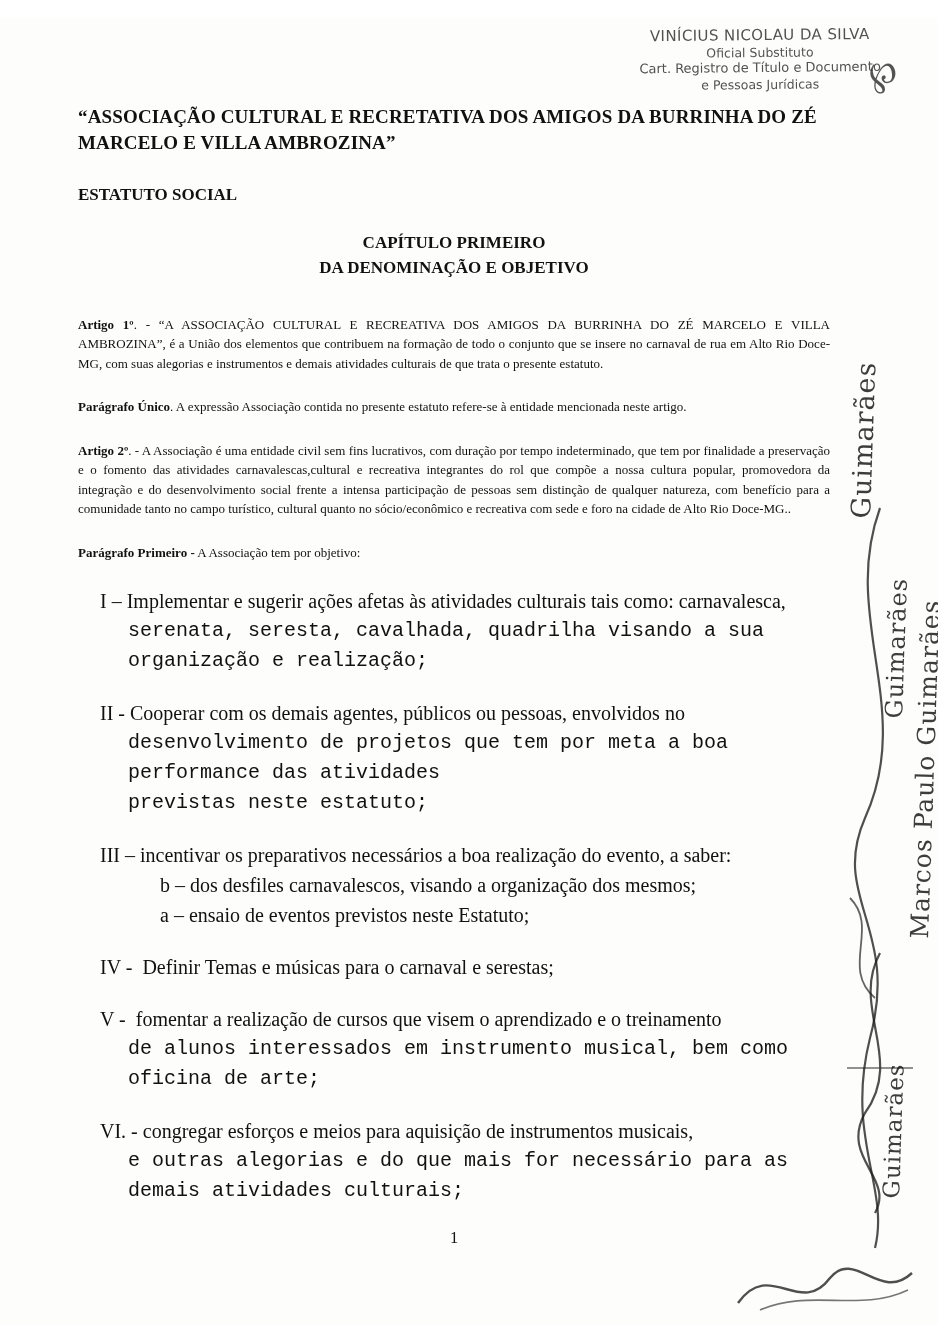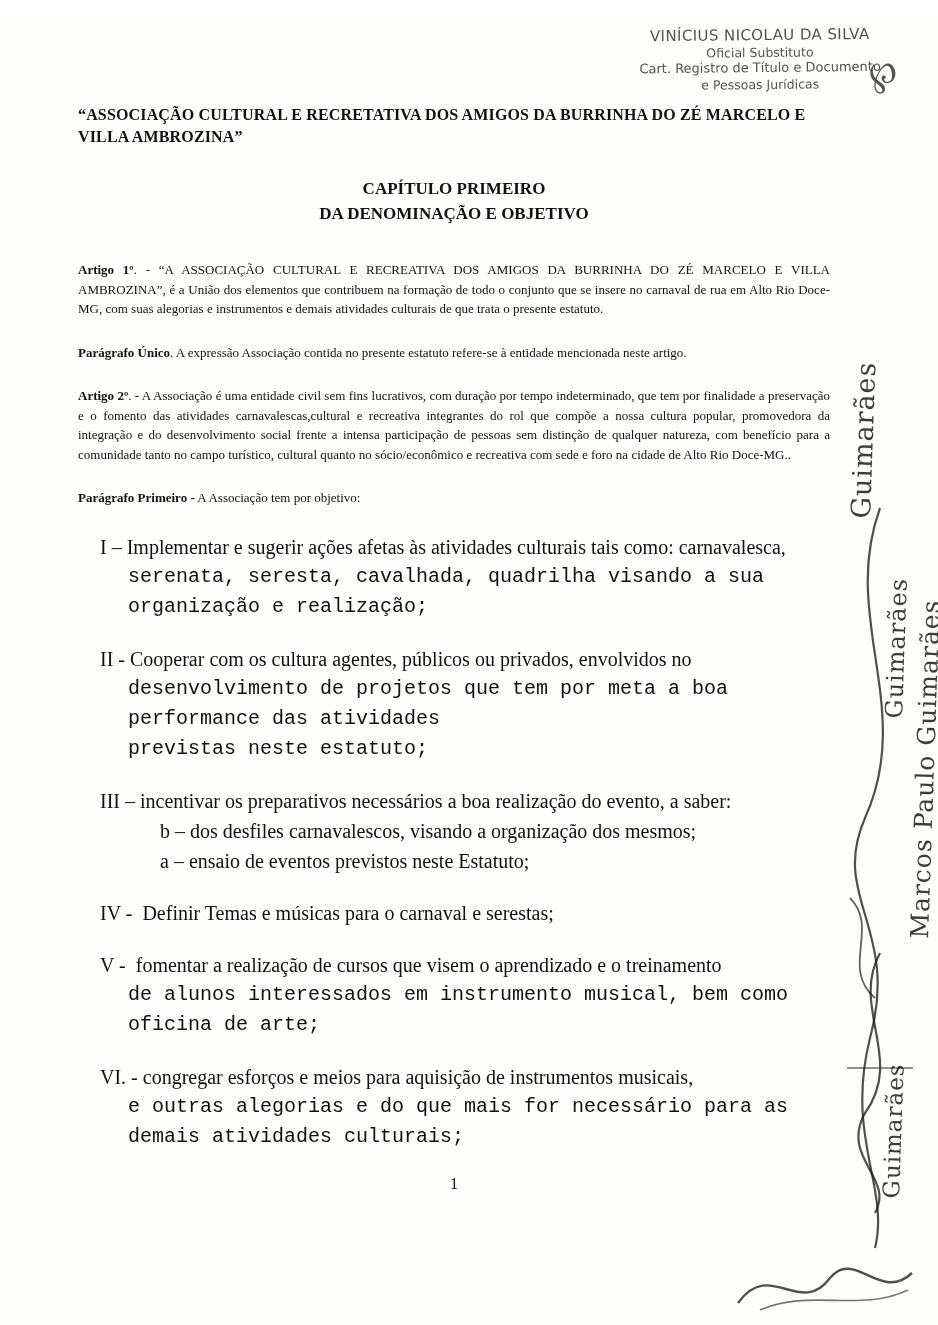--- a/index.html
+++ b/index.html
@@ -39,21 +39,21 @@
   .stamp .l4 { font-size: 12.5px; }
 
   
   .content {
     position: absolute;
     left: 78px;
     top: 86px;
     width: 752px;
   }
   .title {
-    font-size: 16px;
+    font-size: 19px;
     font-weight: bold;
     line-height: 1.35;
     letter-spacing: 0.15px;
     margin-bottom: 30px;
   }
   .heading {
     font-size: 17px;
     font-weight: bold;
     margin-bottom: 26px;
   }
@@ -172,20 +172,21 @@
     <div class="l3">Cart. Registro de Título e Documento</div>
     <div class="l4">e Pessoas Jurídicas</div>
   </div>
 
   <div class="sig sig-stamp-scribble">℘</div>
 
   <div class="content">
 
     <div class="title">“ASSOCIAÇÃO CULTURAL E RECRETATIVA DOS AMIGOS DA BURRINHA DO ZÉ MARCELO E VILLA AMBROZINA”</div>
 
+    <div class="heading">ESTATUTO SOCIAL</div>
 
     <div class="chapter">
       <div>CAPÍTULO PRIMEIRO</div>
       <div>DA DENOMINAÇÃO E OBJETIVO</div>
     </div>
 
     <div class="para">
       <b>Artigo 1º</b><span>. - “A ASSOCIAÇÃO CULTURAL E RECREATIVA DOS AMIGOS DA BURRINHA DO ZÉ MARCELO E VILLA AMBROZINA”, é a União dos elementos que contribuem na formação de todo o conjunto que se insere no carnaval de rua em Alto Rio Doce-MG, com suas alegorias e instrumentos e demais atividades culturais de que trata o presente estatuto.</span>
     </div>
 
@@ -202,21 +203,21 @@
     </div>
 
     <div class="list">
 
       <div class="item">
         <span class="lbl">I – </span><span>Implementar e sugerir ações afetas às atividades culturais tais como: carnavalesca,</span>
         <span class="cont">serenata, seresta, cavalhada, quadrilha visando a sua organização e realização;</span>
       </div>
 
       <div class="item">
-        <span class="lbl">II - </span><span>Cooperar com os cultura agentes, públicos ou privados, envolvidos no</span>
+        <span class="lbl">II - </span><span>Cooperar com os demais agentes, públicos ou pessoas, envolvidos no</span>
         <span class="cont">desenvolvimento de projetos que tem por meta a boa performance das atividades</span>
         <span class="cont">previstas neste estatuto;</span>
       </div>
 
       <div class="item">
         <span class="lbl">III – </span><span>incentivar os preparativos necessários a boa realização do evento, a saber:</span>
         <span class="subitem">b – dos desfiles carnavalescos, visando a organização dos mesmos;</span>
         <span class="subitem">a – ensaio de eventos previstos neste Estatuto;</span>
       </div>
 

